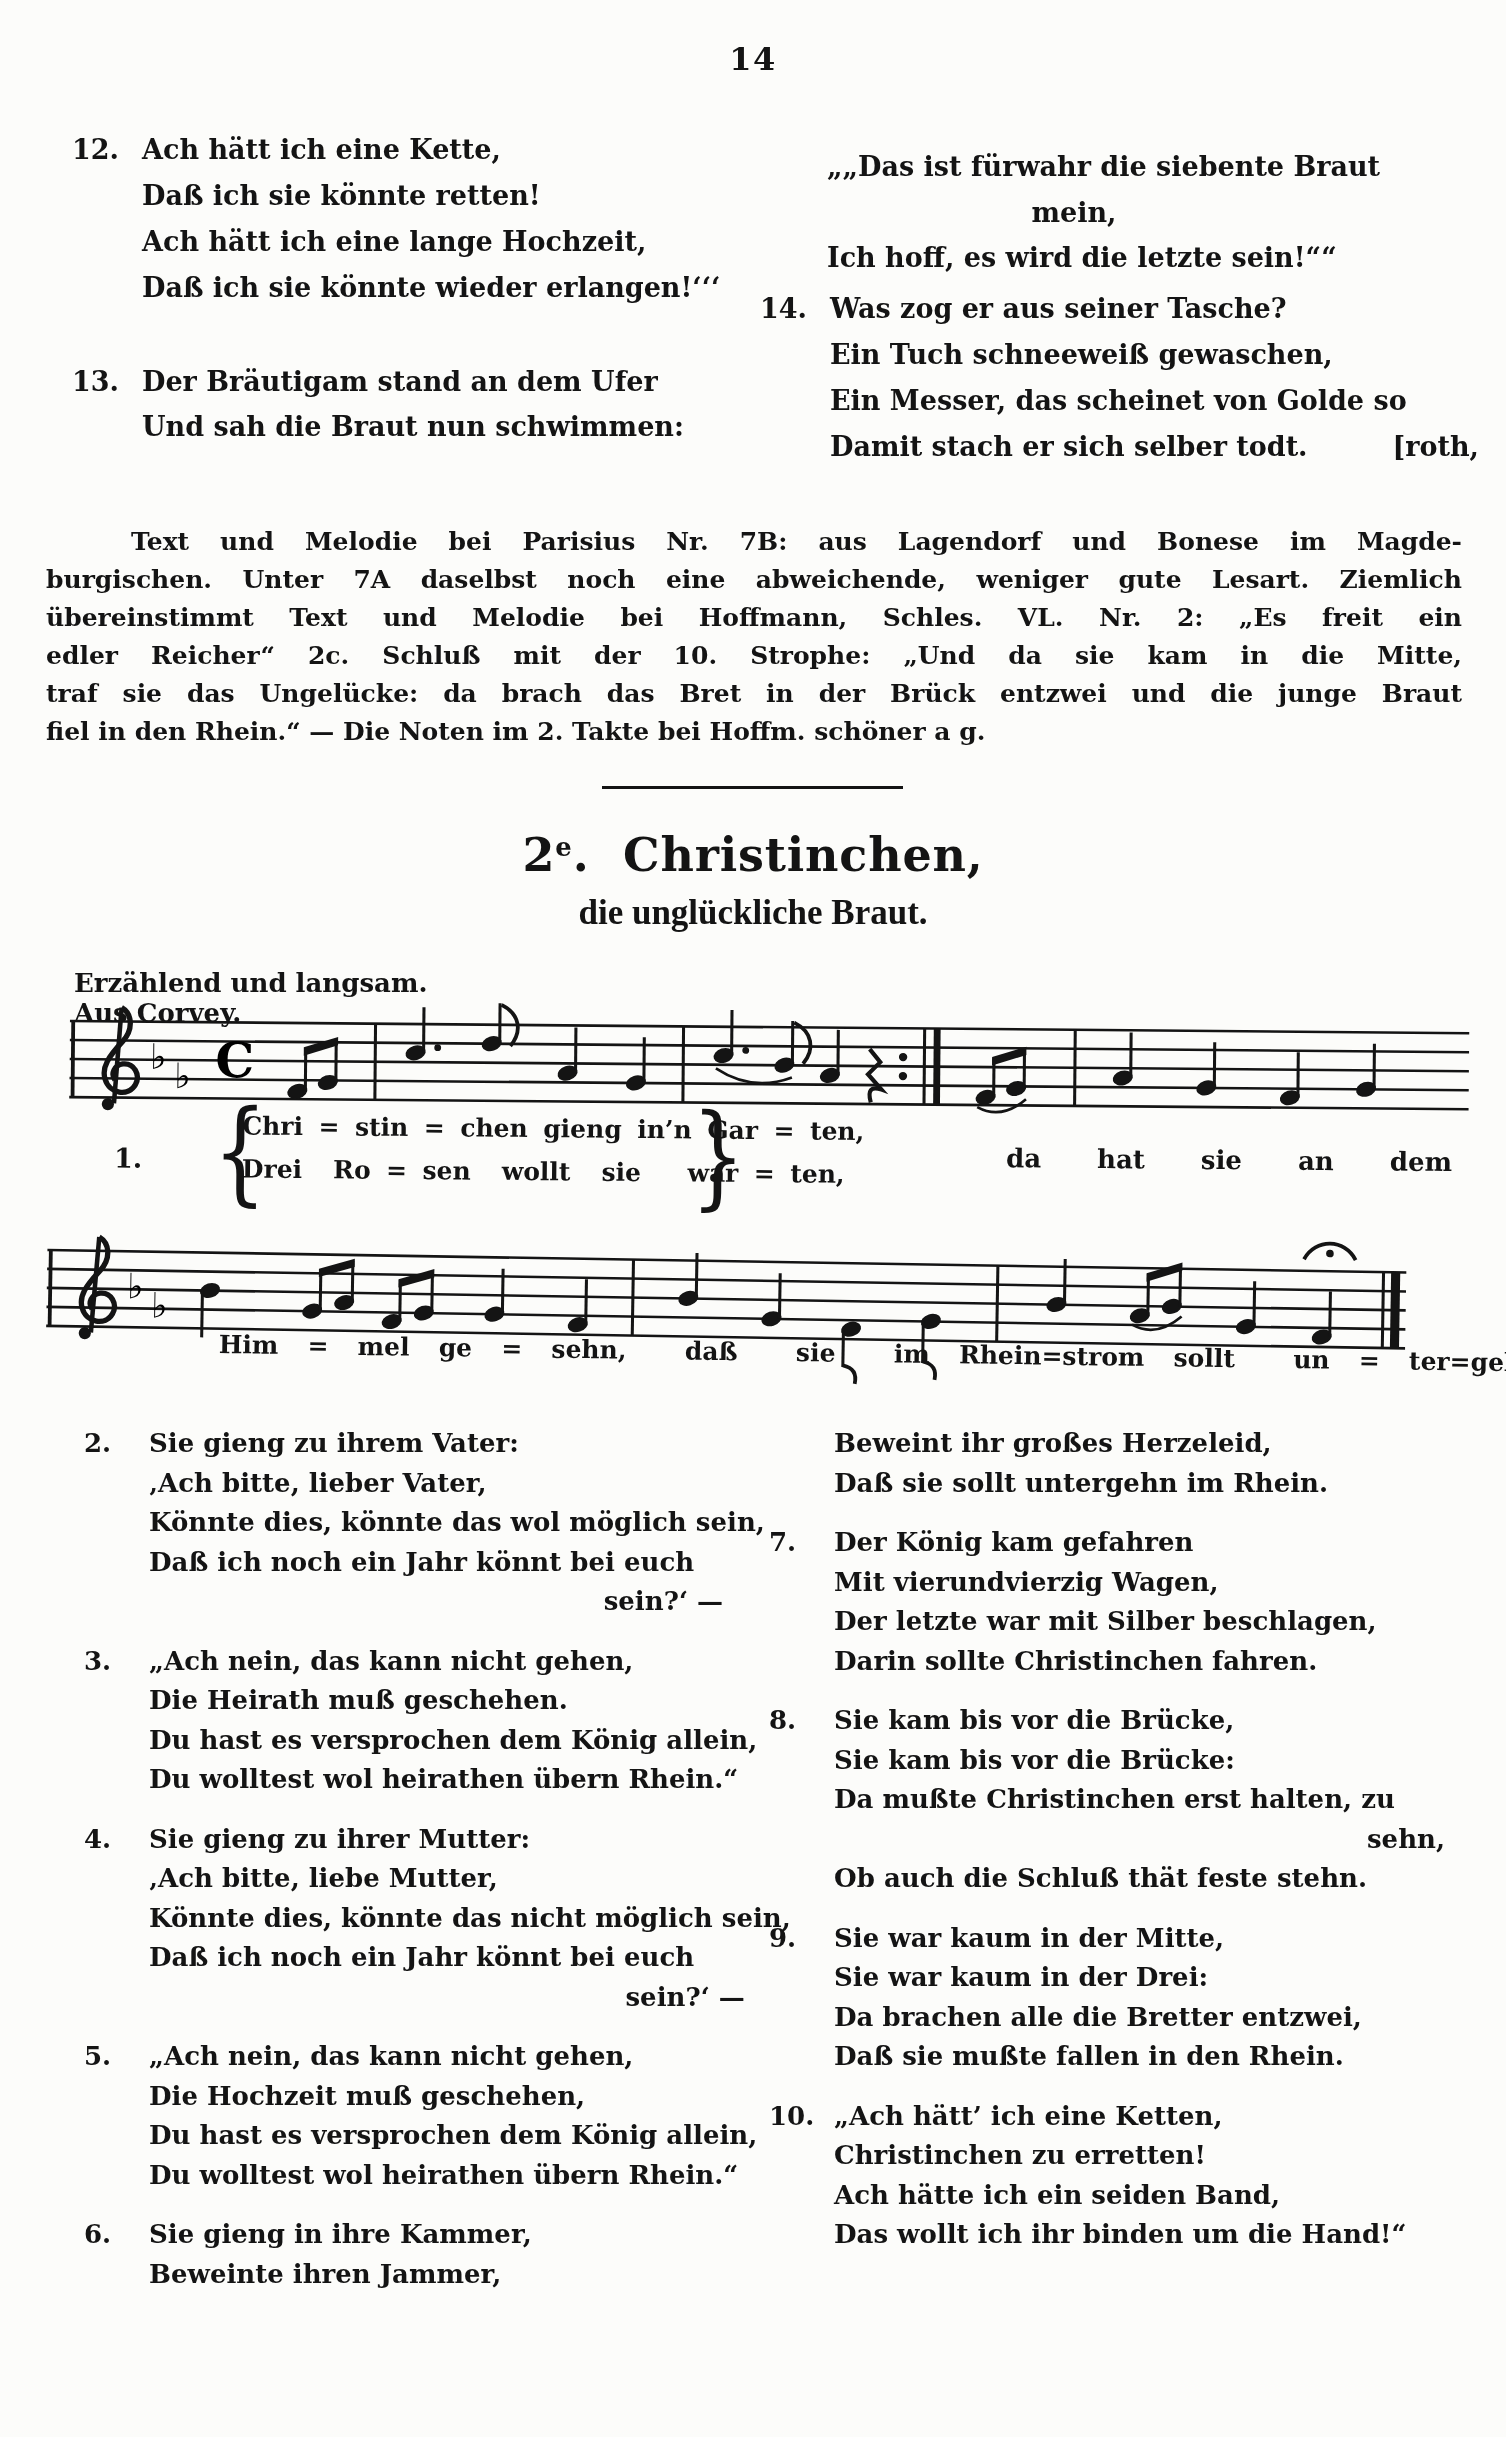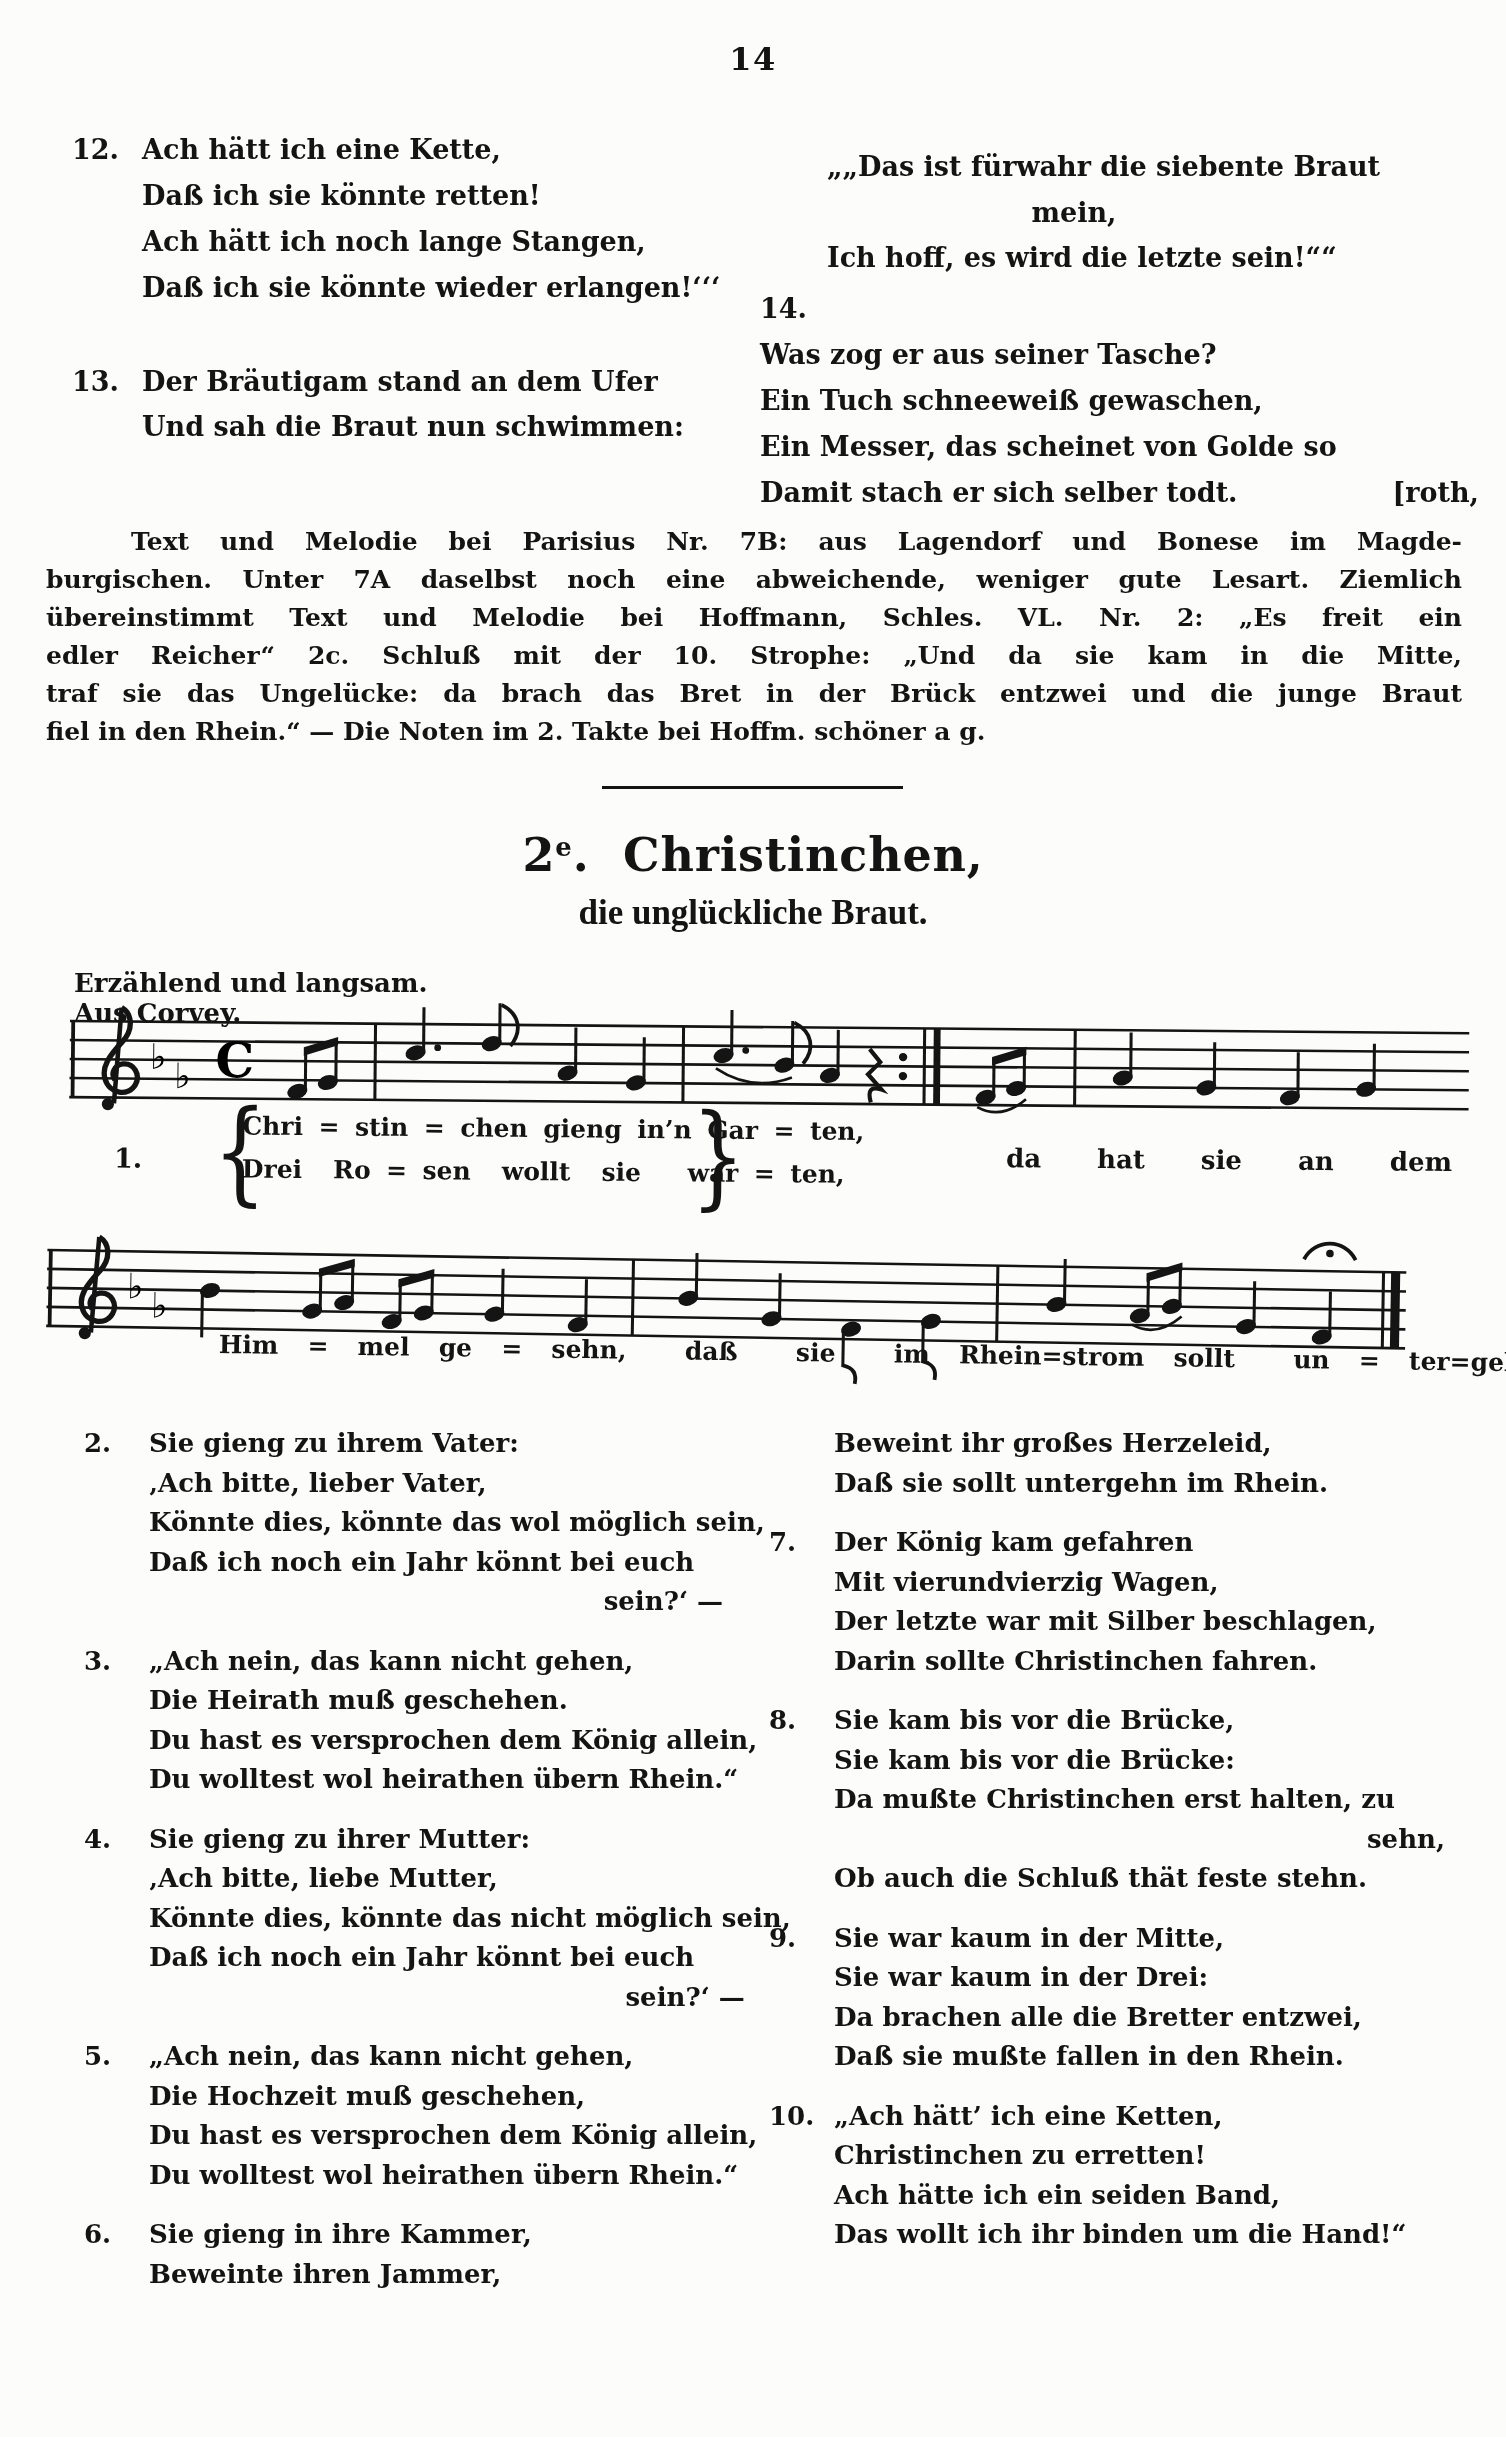--- a/index.html
+++ b/index.html
@@ -84,37 +84,37 @@
 
   <div class="pageno">14</div>
 
   <div class="topgrid">
     <div class="tcol-l">
       <div class="verse">
         <div class="vno">12.</div>
         <div class="vlines">
           <div class="vline">Ach hätt ich eine Kette,</div>
           <div class="vline">Daß ich sie könnte retten!</div>
-          <div class="vline">Ach hätt ich noch lange Stangen,</div>
+          <div class="vline">Ach hätt ich eine lange Hochzeit,</div>
           <div class="vline">Daß ich sie könnte wieder erlangen!‘‘‘</div>
         </div>
       </div>
       <div class="verse gap-before">
         <div class="vno">13.</div>
         <div class="vlines">
           <div class="vline">Der Bräutigam stand an dem Ufer</div>
           <div class="vline">Und sah die Braut nun schwimmen:</div>
         </div>
       </div>
     </div>
     <div class="tcol-r">
       <div class="contline">„„Das ist fürwahr die siebente Braut</div>
       <div class="contline center">mein,</div>
       <div class="contline">Ich hoff, es wird die letzte sein!““</div>
-      <div class="verse" style="margin-top:4.6px;flex-direction:column;">
+      <div class="verse" style="margin-top:4.6px;">
         <div class="vno">14.</div>
         <div class="vlines">
           <div class="vline">Was zog er aus seiner Tasche?</div>
           <div class="vline">Ein Tuch schneeweiß gewaschen,</div>
           <div class="vline">Ein Messer, das scheinet von Golde so</div>
           <div class="vline catchline">
             <span>Damit stach er sich selber todt.</span>
             <span class="catch">[roth,</span>
           </div>
         </div>

